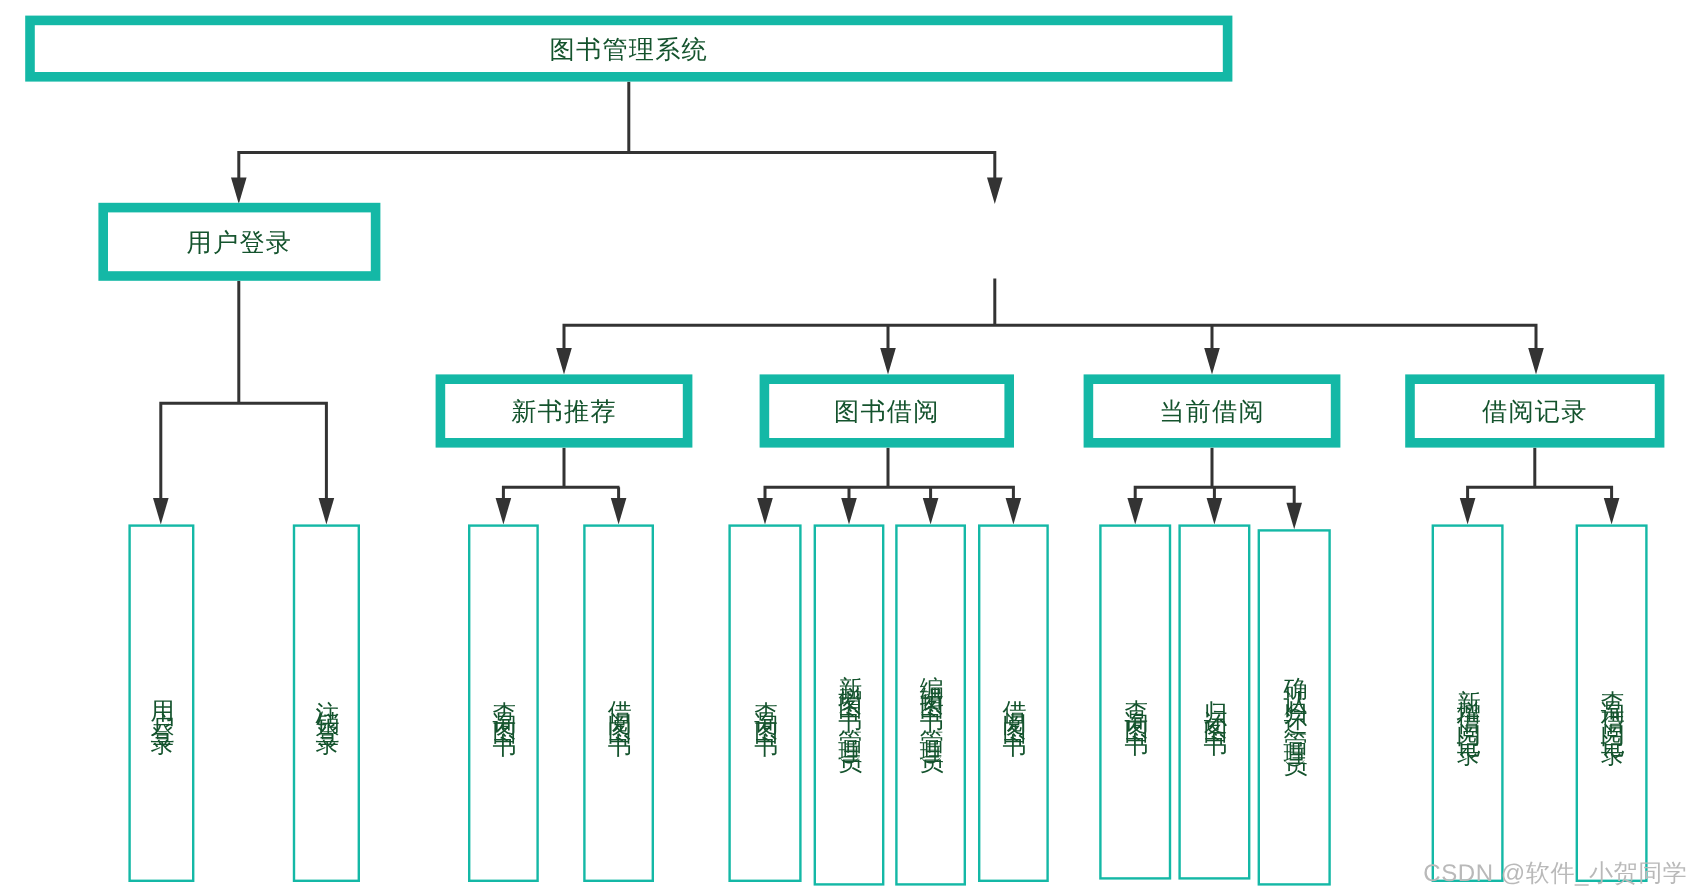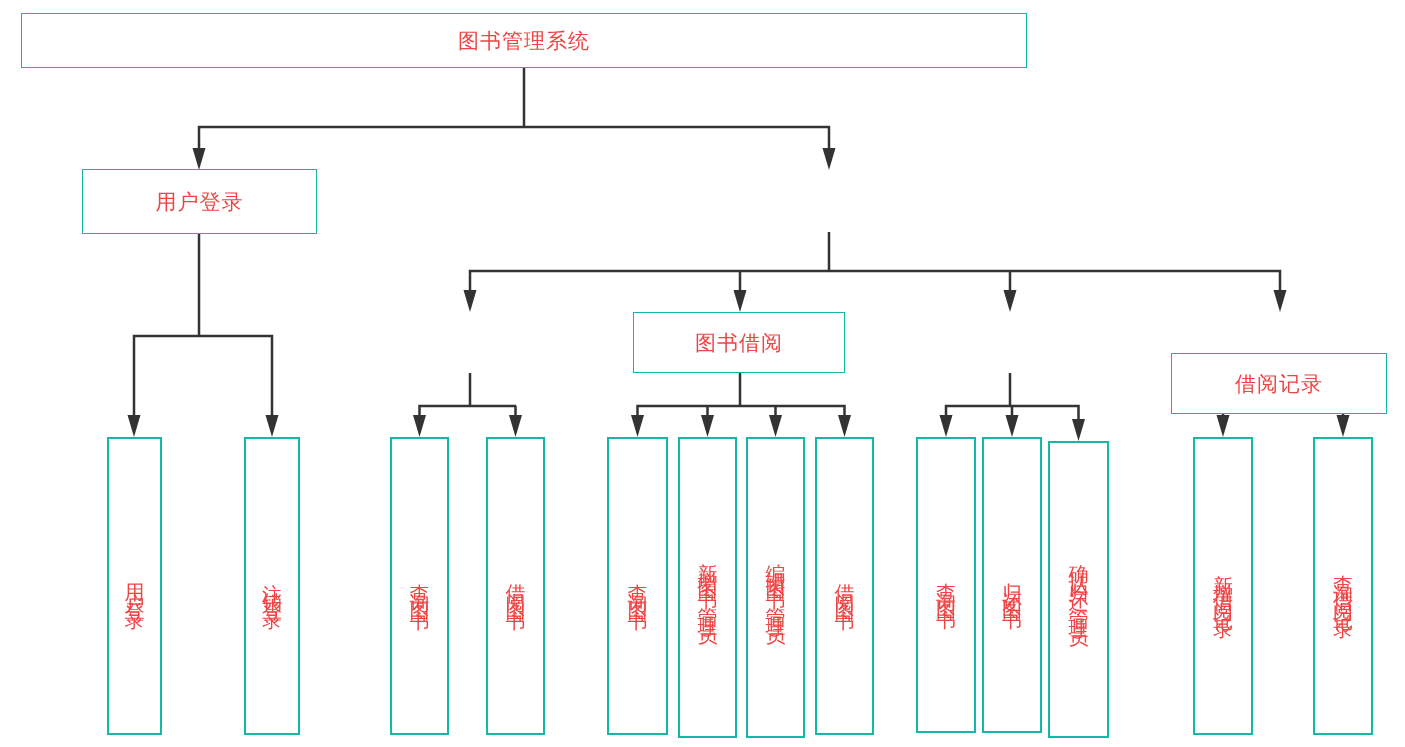--- a/index.html
+++ b/index.html
@@ -15,26 +15,26 @@
     background: #ffffff;
   }
   #connectors {
     position: absolute; left: 0; top: 0;
     width: 1405px; height: 747px;
     z-index: 1;
   }
   .node {
     position: absolute;
     background: #ffffff;
-    border: 1px solid #14b8a6;
+    border: 8px solid #14b8a6;
     box-sizing: border-box;
     display: flex;
     align-items: center;
     justify-content: center;
-    color: #ef4444;
+    color: #14532d;
     z-index: 2;
     font-family: Liberation Serif, serif;
   }
   .h-node { font-size: 21px; letter-spacing: 1px; }
   .leaf {
     border-width: 2.5px;
     writing-mode: vertical-rl;
     text-orientation: mixed;
     font-size: 20px;
     letter-spacing: 9px;
@@ -92,35 +92,38 @@
       <polygon points="1072,419 1085,419 1078.5,441"></polygon>
       <polygon points="1216.5,415 1229.5,415 1223,437"></polygon>
       <polygon points="1336.5,415 1349.5,415 1343,437"></polygon>
     </g>
   </svg>
 
   <div class="node h-node" style="left:21px; top:13px; width:1006px; height:55px;">图书管理系统</div>
 
   <div class="node h-node" style="left:82px; top:169px; width:235px; height:65px;">用户登录</div>
 
+  <div class="node h-node" style="left:363px; top:312px; width:214px; height:61px;">新书推荐</div>
   <div class="node h-node" style="left:633px; top:312px; width:212px; height:61px;">图书借阅</div>
-  <div class="node h-node" style="left:1171px; top:312px; width:216px; height:61px;margin-top:41px;">借阅记录</div>
+  <div class="node h-node" style="left:903px; top:312px; width:214px; height:61px;">当前借阅</div>
+  <div class="node h-node" style="left:1171px; top:312px; width:216px; height:61px;">借阅记录</div>
 
   <div class="node leaf" style="left:107px; top:437px; width:55px; height:298px;">用户登录</div>
   <div class="node leaf" style="left:244px; top:437px; width:56px; height:298px;">注销登录</div>
 
   <div class="node leaf" style="left:390px; top:437px; width:59px; height:298px;">查询图书</div>
   <div class="node leaf" style="left:486px; top:437px; width:59px; height:298px;">借阅图书</div>
 
   <div class="node leaf" style="left:607px; top:437px; width:61px; height:298px;">查询图书</div>
   <div class="node leaf" style="left:678px; top:437px; width:59px; height:301px;">新增图书（管理员）</div>
   <div class="node leaf" style="left:746px; top:437px; width:59px; height:301px;">编辑图书（管理员）</div>
   <div class="node leaf" style="left:815px; top:437px; width:59px; height:298px;">借阅图书</div>
 
   <div class="node leaf" style="left:916px; top:437px; width:60px; height:296px;">查询图书</div>
   <div class="node leaf" style="left:982px; top:437px; width:60px; height:296px;">归还图书</div>
   <div class="node leaf" style="left:1048px; top:441px; width:61px; height:297px;">确认归还（管理员）</div>
 
   <div class="node leaf" style="left:1193px; top:437px; width:60px; height:298px;">新增借阅记录</div>
   <div class="node leaf" style="left:1313px; top:437px; width:60px; height:298px;">查询借阅记录</div>
 
+  <div id="watermark">CSDN @软件_小贺同学</div>
 
 </div>
 
 </body></html>

